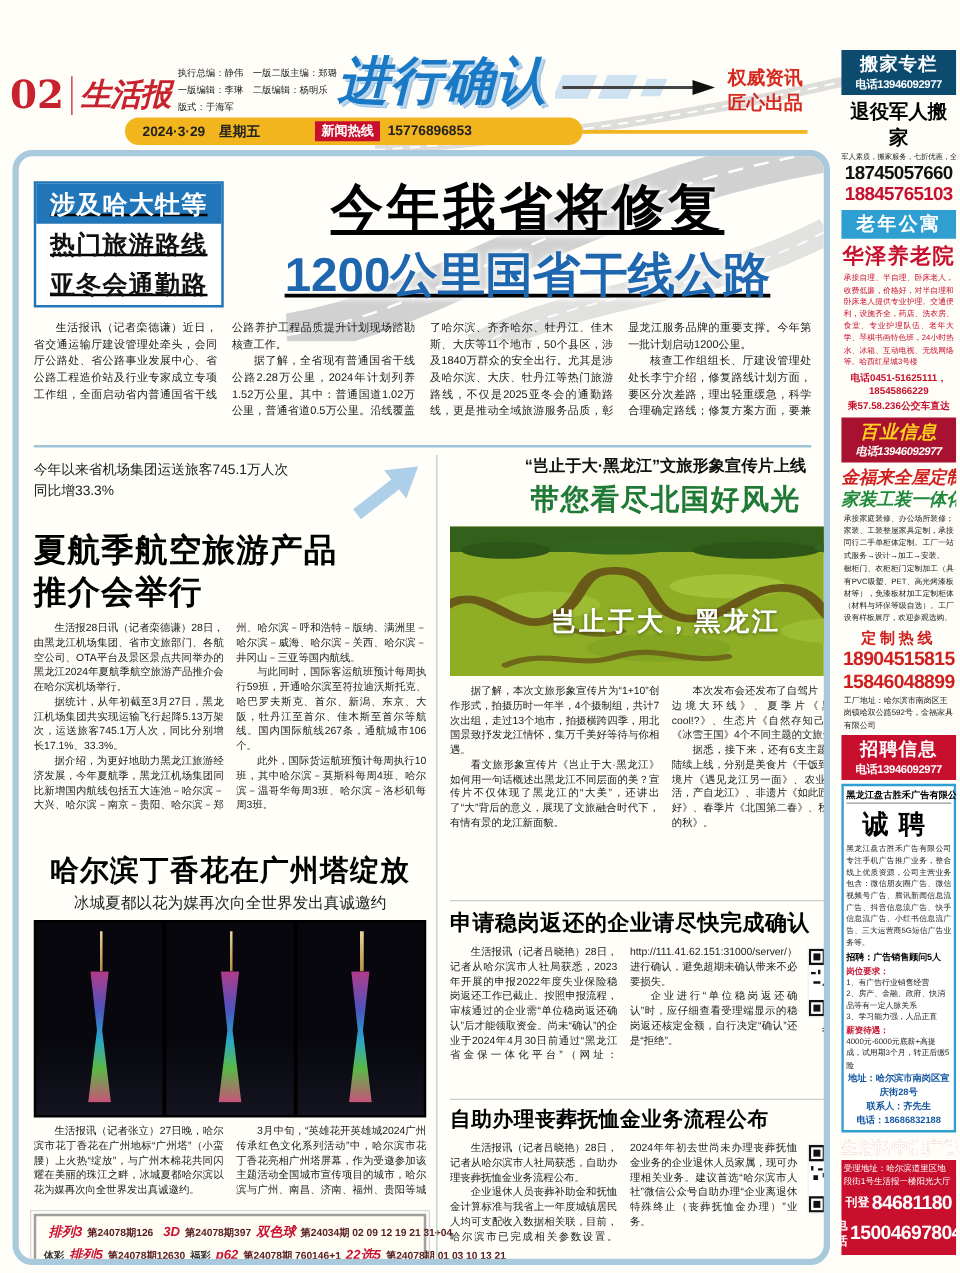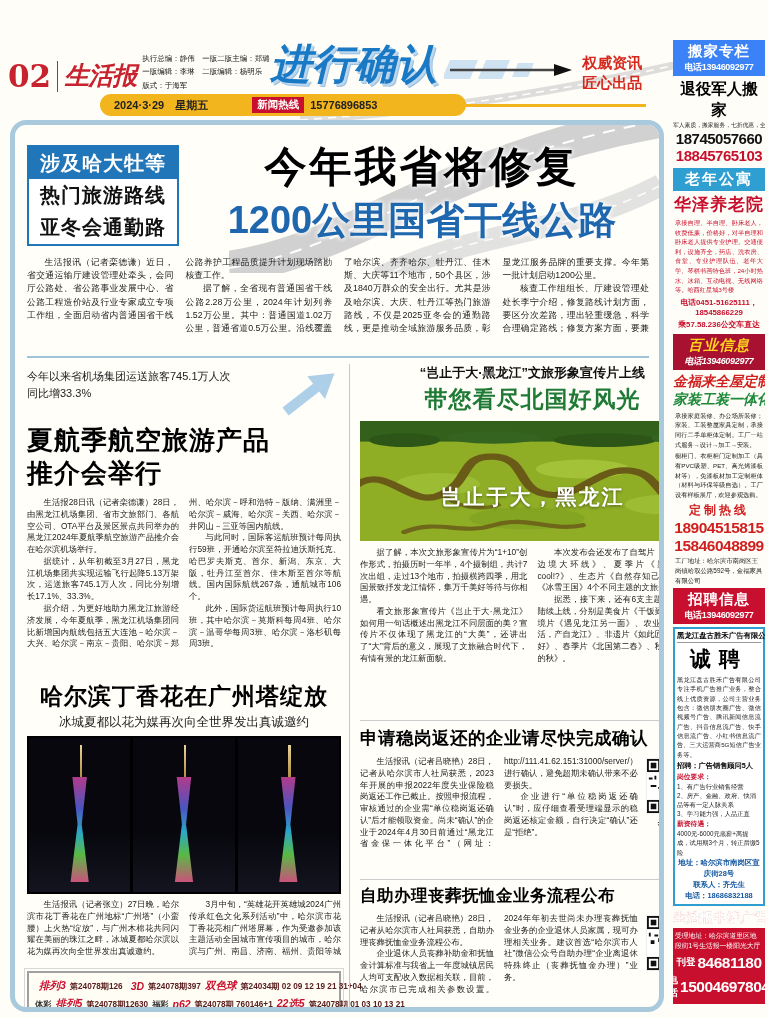--- a/index.html
+++ b/index.html
@@ -20,21 +20,21 @@
   .datebar::after { content:""; position:absolute; left:100%; top:45%; width:180px; height:3px; background:#f3b51d; }
   .hotline-label { background:#c8102e; color:#fff; padding:1px 5px; margin:0 6px 0 44px; font-size:10.5px; }
   .swoosh { position:absolute; right:-10px; top:62px; opacity:.85; }
 
   
   .frame { margin:4px 2px 0 10px; width:654px; height:892px; border:5px solid #a9c9dd; border-radius:16px; background:#fffef9; padding:8px 10px 4px 12px; position:relative; overflow:hidden; }
 
   
   .lead { position:relative; }
   .road-svg { position:absolute; right:-10px; top:-40px; z-index:0; opacity:.9; }
-  .lead-top { display:flex; gap:16px; position:relative; z-index:1; padding-top:6px; }
+  .lead-top { display:flex; gap:16px; position:relative; z-index:1; padding-top:6px;text-decoration:underline; }
   .topic-box { width:152px; border:2px solid #2076b8; background:#fff; flex:none; margin-top:6px; }
   .topic-row { font-size:20px; font-weight:900; text-align:center; padding:2.5px 0; color:#111; letter-spacing:1px; }
   .topic-row.blue { background:#2076b8; color:#fff; }
   .lead-heads { flex:1; text-align:center; }
   .lead-h1 { font-size:42px; font-weight:900; color:#000; letter-spacing:3px; text-shadow:0 0 5px #fff,0 0 5px #fff; }
   .lead-h2 { font-size:38px; font-weight:900; color:#1e66ae; letter-spacing:0px; text-shadow:0 0 5px #fff,0 0 5px #fff; white-space:nowrap; }
   .lead-body { margin-top:10px; column-count:4; column-gap:12px; font-size:8.8px; line-height:1.5; text-align:justify; height:92px; overflow:hidden; position:relative; z-index:1; color:#1a1a1a; }
   .lead-body p, .body2 p { text-indent:2em; }
   .h-div { border-top:2px solid #9fc3d8; margin:8px 0 6px; }
 
@@ -78,21 +78,21 @@
   .funeral-body { height:104px; }
   .qr-block { width:62px; flex:none; text-align:center; padding-top:2px; }
   .qr-svg { width:56px; height:56px; display:block; margin:0 auto; border:1px solid #eee; }
   .qr-cap { font-size:8px; font-weight:bold; color:#111; margin-top:2px; }
 
   
   .sidebar { position:absolute; left:673px; top:40px; width:92px; height:978px; overflow:hidden; font-family:"Liberation Sans",sans-serif; }
   .sb-banner { text-align:center; padding:2px 1px; }
   .sb-banner .t { display:block; font-size:14.5px; font-weight:900; letter-spacing:1px; }
   .sb-banner .p { display:block; font-size:9px; font-weight:bold; letter-spacing:-.3px; }
-  .bg-magenta { background:#3b82f6; color:#fff; }
+  .bg-magenta { background:#0c4a6e; color:#fff; }
   .bg-crimson { background:#a81230;font-style:italic; } .bg-crimson .t { color:#ffd21e; } .bg-crimson .p { color:#fff; }
   .bg-red { background:#c8102e; color:#fff; }
   .sb-vet-title { font-size:15.5px; font-weight:900; text-align:center; color:#000; margin-top:3px; }
   .sb-vet-desc { font-size:5.8px; text-align:center; color:#222; white-space:nowrap; overflow:hidden; }
   .sb-phone-black { font-size:15px; font-weight:900; text-align:center; color:#111; letter-spacing:-.5px; }
   .sb-phone-red { font-size:15px; font-weight:900; text-align:center; color:#c8102e; letter-spacing:-.5px; }
   .sb-banner-blue { background:#2e9fd0; color:#fff; font-size:15px; font-weight:900; text-align:center; padding:2px 0; margin-top:4px; letter-spacing:2px; }
   .sb-nurse-title { color:#c8102e; font-size:17px; font-weight:900; text-align:center; margin:2px 0; letter-spacing:1px; }
   .sb-nurse-desc { color:#c8102e; font-size:6.2px; line-height:1.55; text-align:justify; padding:0 2px; }
   .sb-nurse-phone { color:#c8102e; font-size:7.8px; font-weight:900; text-align:center; margin-top:2px; }

